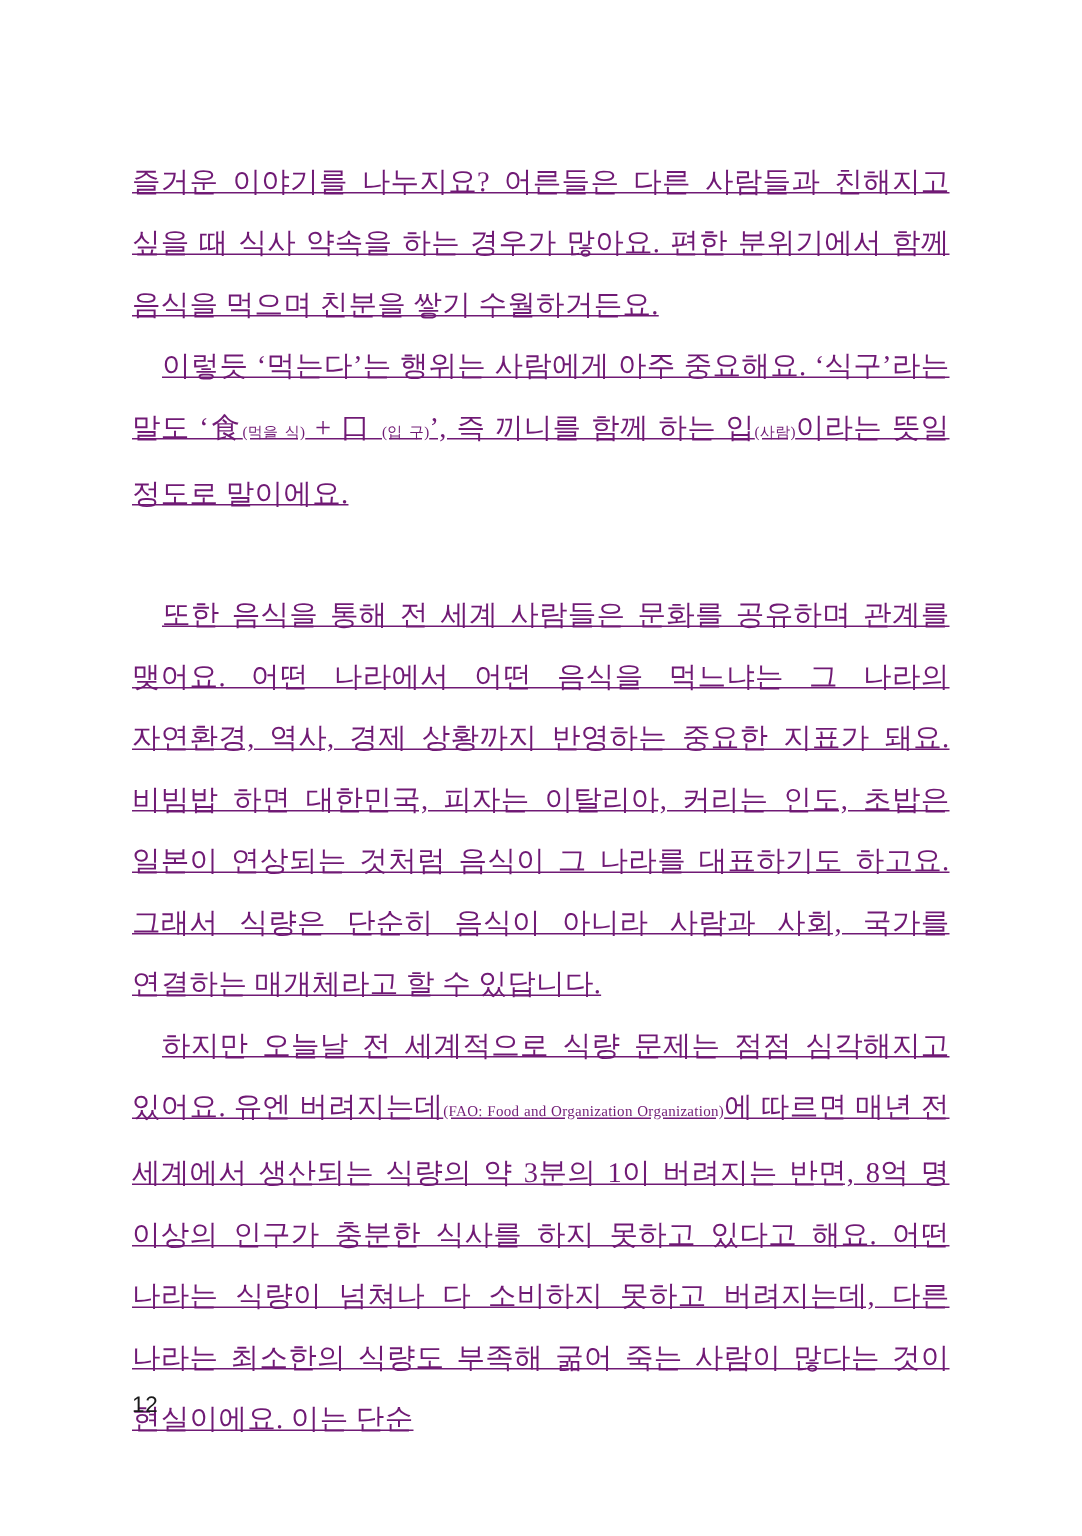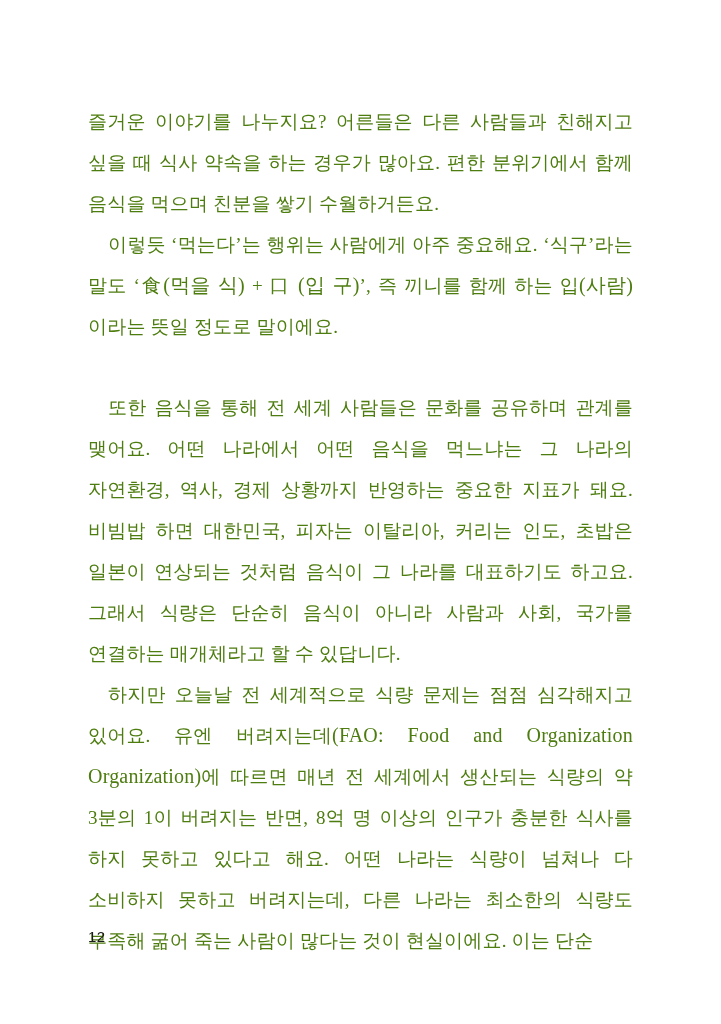--- a/index.html
+++ b/index.html
@@ -23,30 +23,31 @@
     width: 545px;
   }
   .para {
     margin: 0;
     font-size: 19px;
     line-height: 41px;
     text-align: justify;
     text-justify: inter-character;
     word-break: keep-all;
     letter-spacing: 0.2px;
-    color: #4d7c0f;
+    color: #701a75;
+    text-decoration: underline;
   }
   .para.indent {
     text-indent: 20px;
   }
   .para.gap-before {
     margin-top: 40px;
   }
   .seg.small {
-    font-size: 20px;
+    font-size: 10px;
   }
   .page-number {
     position: absolute;
     left: 88px;
     top: 928px;
     font-family: "Liberation Sans", "DejaVu Sans", sans-serif;
     font-size: 15px;
     color: #1a1a1a;
     letter-spacing: 0.5px;
   }

